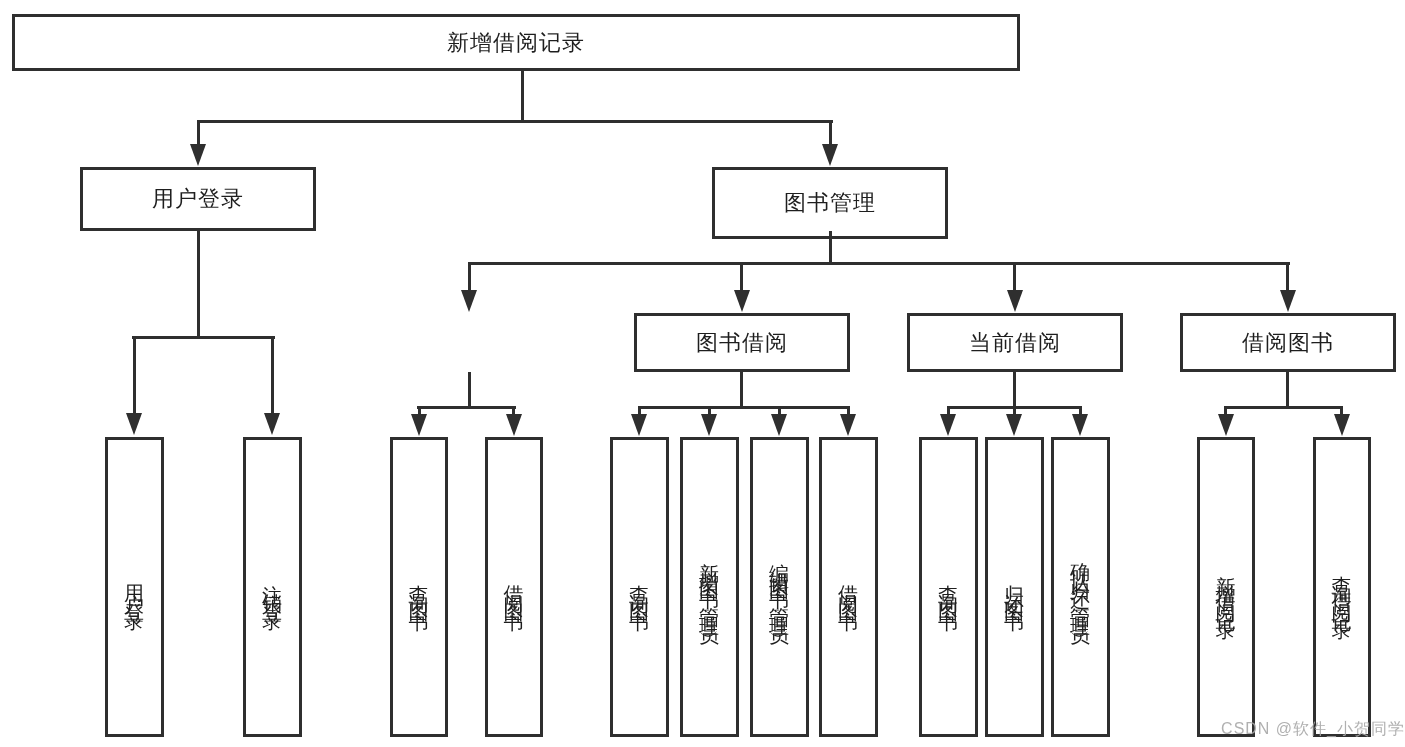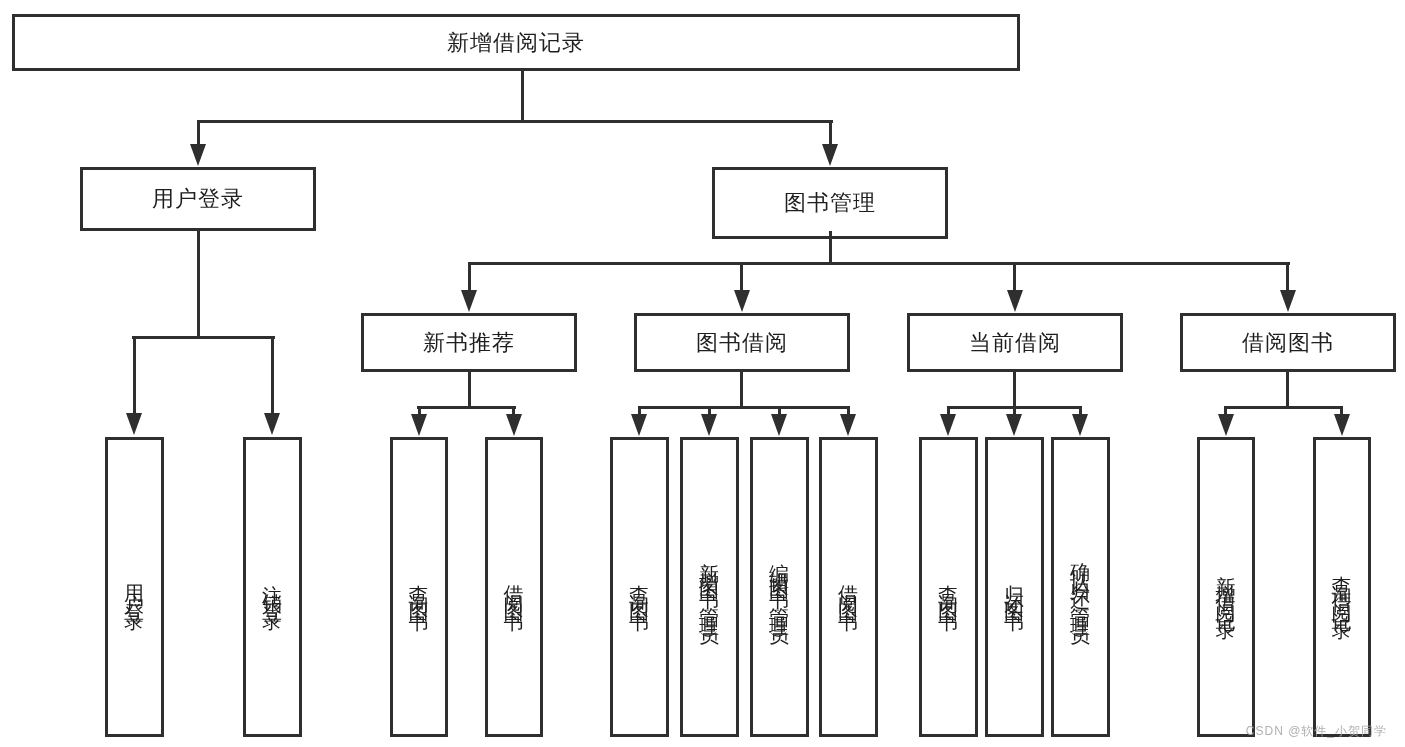--- a/index.html
+++ b/index.html
@@ -24,22 +24,22 @@
     font-size:20px;letter-spacing:9px;line-height:1;
   }
   .vl{position:absolute;width:3px;background:var(--line);}
   .hl{position:absolute;height:3px;background:var(--line);}
   .ah{
     position:absolute;width:0;height:0;
     border-left:8px solid transparent;border-right:8px solid transparent;
     border-top:22px solid var(--line);
   }
   .watermark{
-    position:absolute;right:18px;bottom:7px;z-index:5;
-    font-size:12px;color:var(--wm);opacity:.9;letter-spacing:1px;white-space:nowrap;
+    position:absolute;right:0;bottom:7px;z-index:5;
+    font-size:16px;color:var(--wm);opacity:.9;letter-spacing:1px;white-space:nowrap;
   }
 </style>
 </head>
 <body>
 
 <div class="canvas">
 
   <div class="node" style="left:12px;top:14px;width:1008px;height:57px">
     <span class="lbl">新增借阅记录</span>
   </div>
@@ -69,23 +69,20 @@
   <div class="hl" style="left:468px;top:262px;width:822px"></div>
   <div class="vl" style="left:468px;top:265px;height:26px"></div>
   <div class="vl" style="left:740px;top:265px;height:26px"></div>
   <div class="vl" style="left:1013px;top:265px;height:26px"></div>
   <div class="vl" style="left:1286px;top:265px;height:26px"></div>
   <div class="ah" style="left:461px;top:290px"></div>
   <div class="ah" style="left:734px;top:290px"></div>
   <div class="ah" style="left:1007px;top:290px"></div>
   <div class="ah" style="left:1280px;top:290px"></div>
 
-  <div class="node" style="left:361px;top:313px;width:216px;height:59px">
-    <span class="lbl">新书推荐</span>
-  </div>
   <div class="node" style="left:907px;top:313px;width:216px;height:59px">
     <span class="lbl">当前借阅</span>
   </div>
   <div class="node" style="left:634px;top:313px;width:216px;height:59px">
     <span class="lbl">图书借阅</span>
   </div>
   <div class="node" style="left:1180px;top:313px;width:216px;height:59px">
     <span class="lbl">借阅图书</span>
   </div>
 

